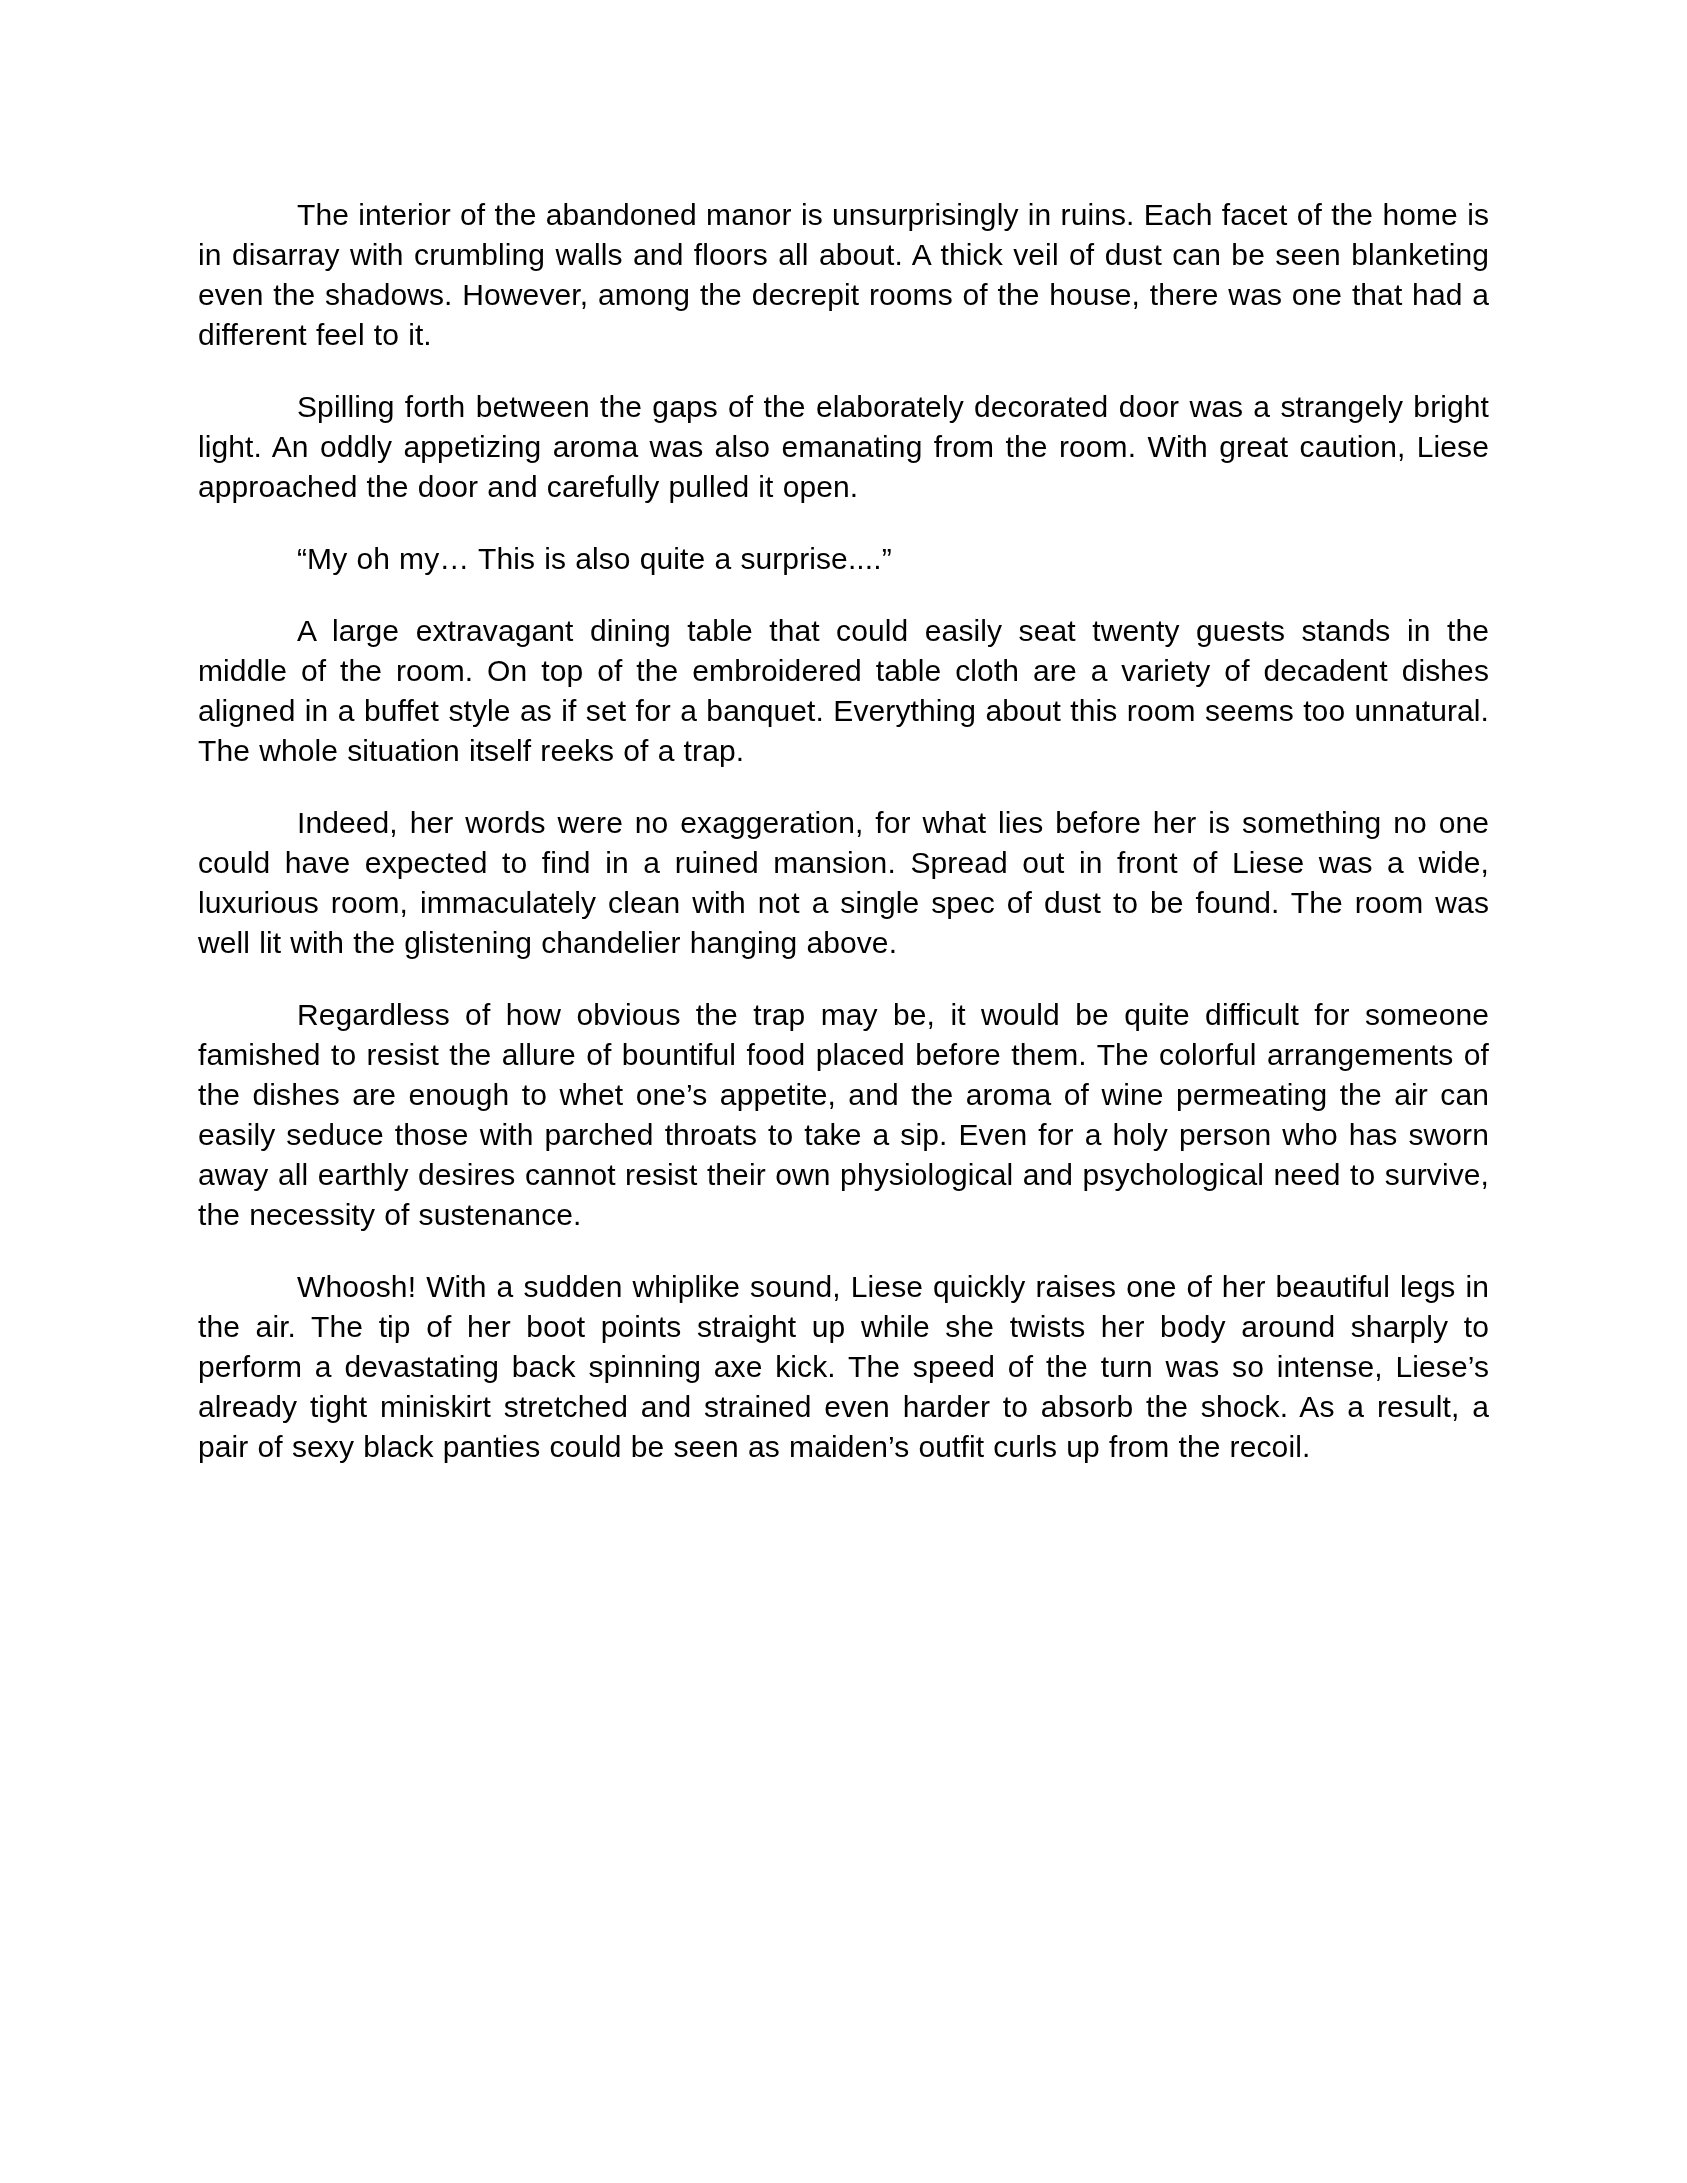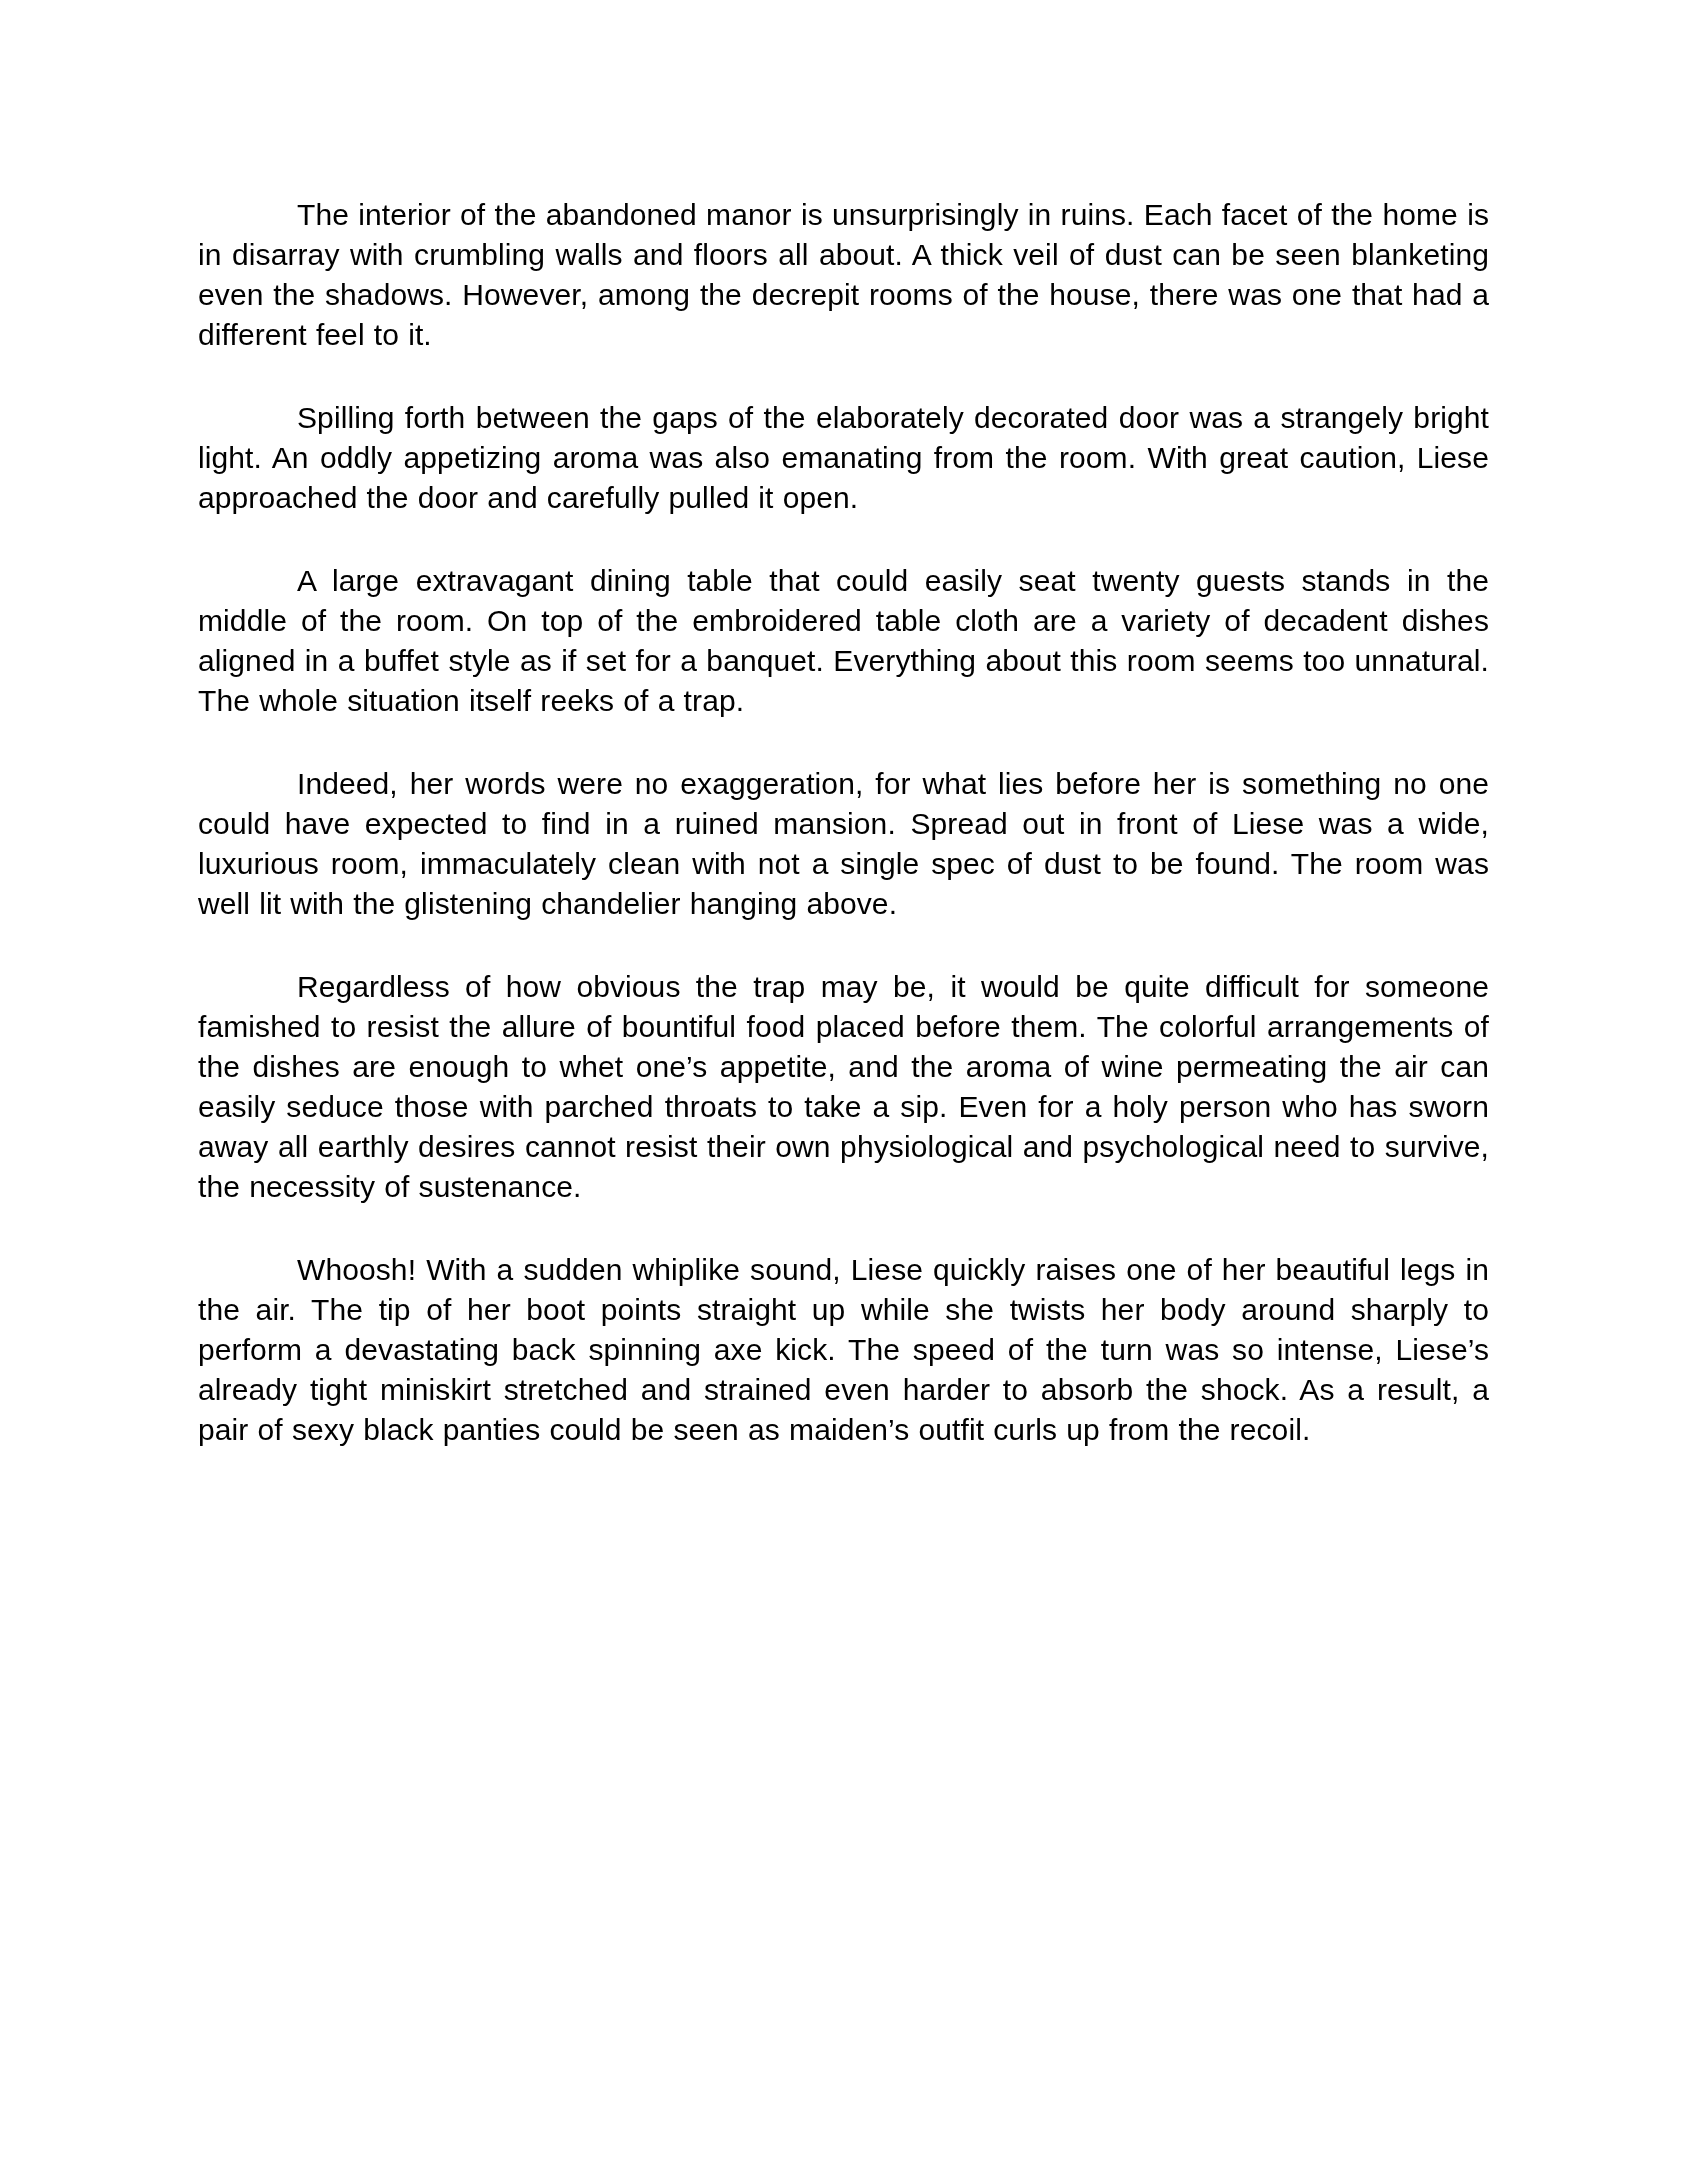--- a/index.html
+++ b/index.html
@@ -22,27 +22,28 @@
     padding: 0;
     color: #000000;
     font-size: 30px;
     line-height: 40px;
     text-align: justify;
     text-indent: 99px;
     letter-spacing: 0.1px;
     word-spacing: 0.7px;
   }
   p.para + p.para {
-    margin-top: 43px;
+    margin-top: 32px;
   }
 </style>
 </head>
 <body>
 
 <div class="page">
   <p class="para narration">The interior of the abandoned manor is unsurprisingly in ruins. Each facet of the home is in disarray with crumbling walls and floors all about. A thick veil of dust can be seen blanketing even the shadows. However, among the decrepit rooms of the house, there was one that had a different feel to it.</p>
   <p class="para narration">Spilling forth between the gaps of the elaborately decorated door was a strangely bright light. An oddly appetizing aroma was also emanating from the room. With great caution, Liese approached the door and carefully pulled it open.</p>
+  <p class="para dialogue">“My oh my… This is also quite a surprise....”</p>
   <p class="para narration">A large extravagant dining table that could easily seat twenty guests stands in the middle of the room. On top of the embroidered table cloth are a variety of decadent dishes aligned in a buffet style as if set for a banquet. Everything about this room seems too unnatural. The whole situation itself reeks of a trap.</p>
   <p class="para narration">Indeed, her words were no exaggeration, for what lies before her is something no one could have expected to find in a ruined mansion. Spread out in front of Liese was a wide, luxurious room, immaculately clean with not a single spec of dust to be found. The room was well lit with the glistening chandelier hanging above.</p>
   <p class="para narration">Regardless of how obvious the trap may be, it would be quite difficult for someone famished to resist the allure of bountiful food placed before them. The colorful arrangements of the dishes are enough to whet one’s appetite, and the aroma of wine permeating the air can easily seduce those with parched throats to take a sip. Even for a holy person who has sworn away all earthly desires cannot resist their own physiological and psychological need to survive, the necessity of sustenance.</p>
   <p class="para narration">Whoosh! With a sudden whiplike sound, Liese quickly raises one of her beautiful legs in the air. The tip of her boot points straight up while she twists her body around sharply to perform a devastating back spinning axe kick. The speed of the turn was so intense, Liese’s already tight miniskirt stretched and strained even harder to absorb the shock. As a result, a pair of sexy black panties could be seen as maiden’s outfit curls up from the recoil.</p>
 </div>
 
 
 </body></html>

